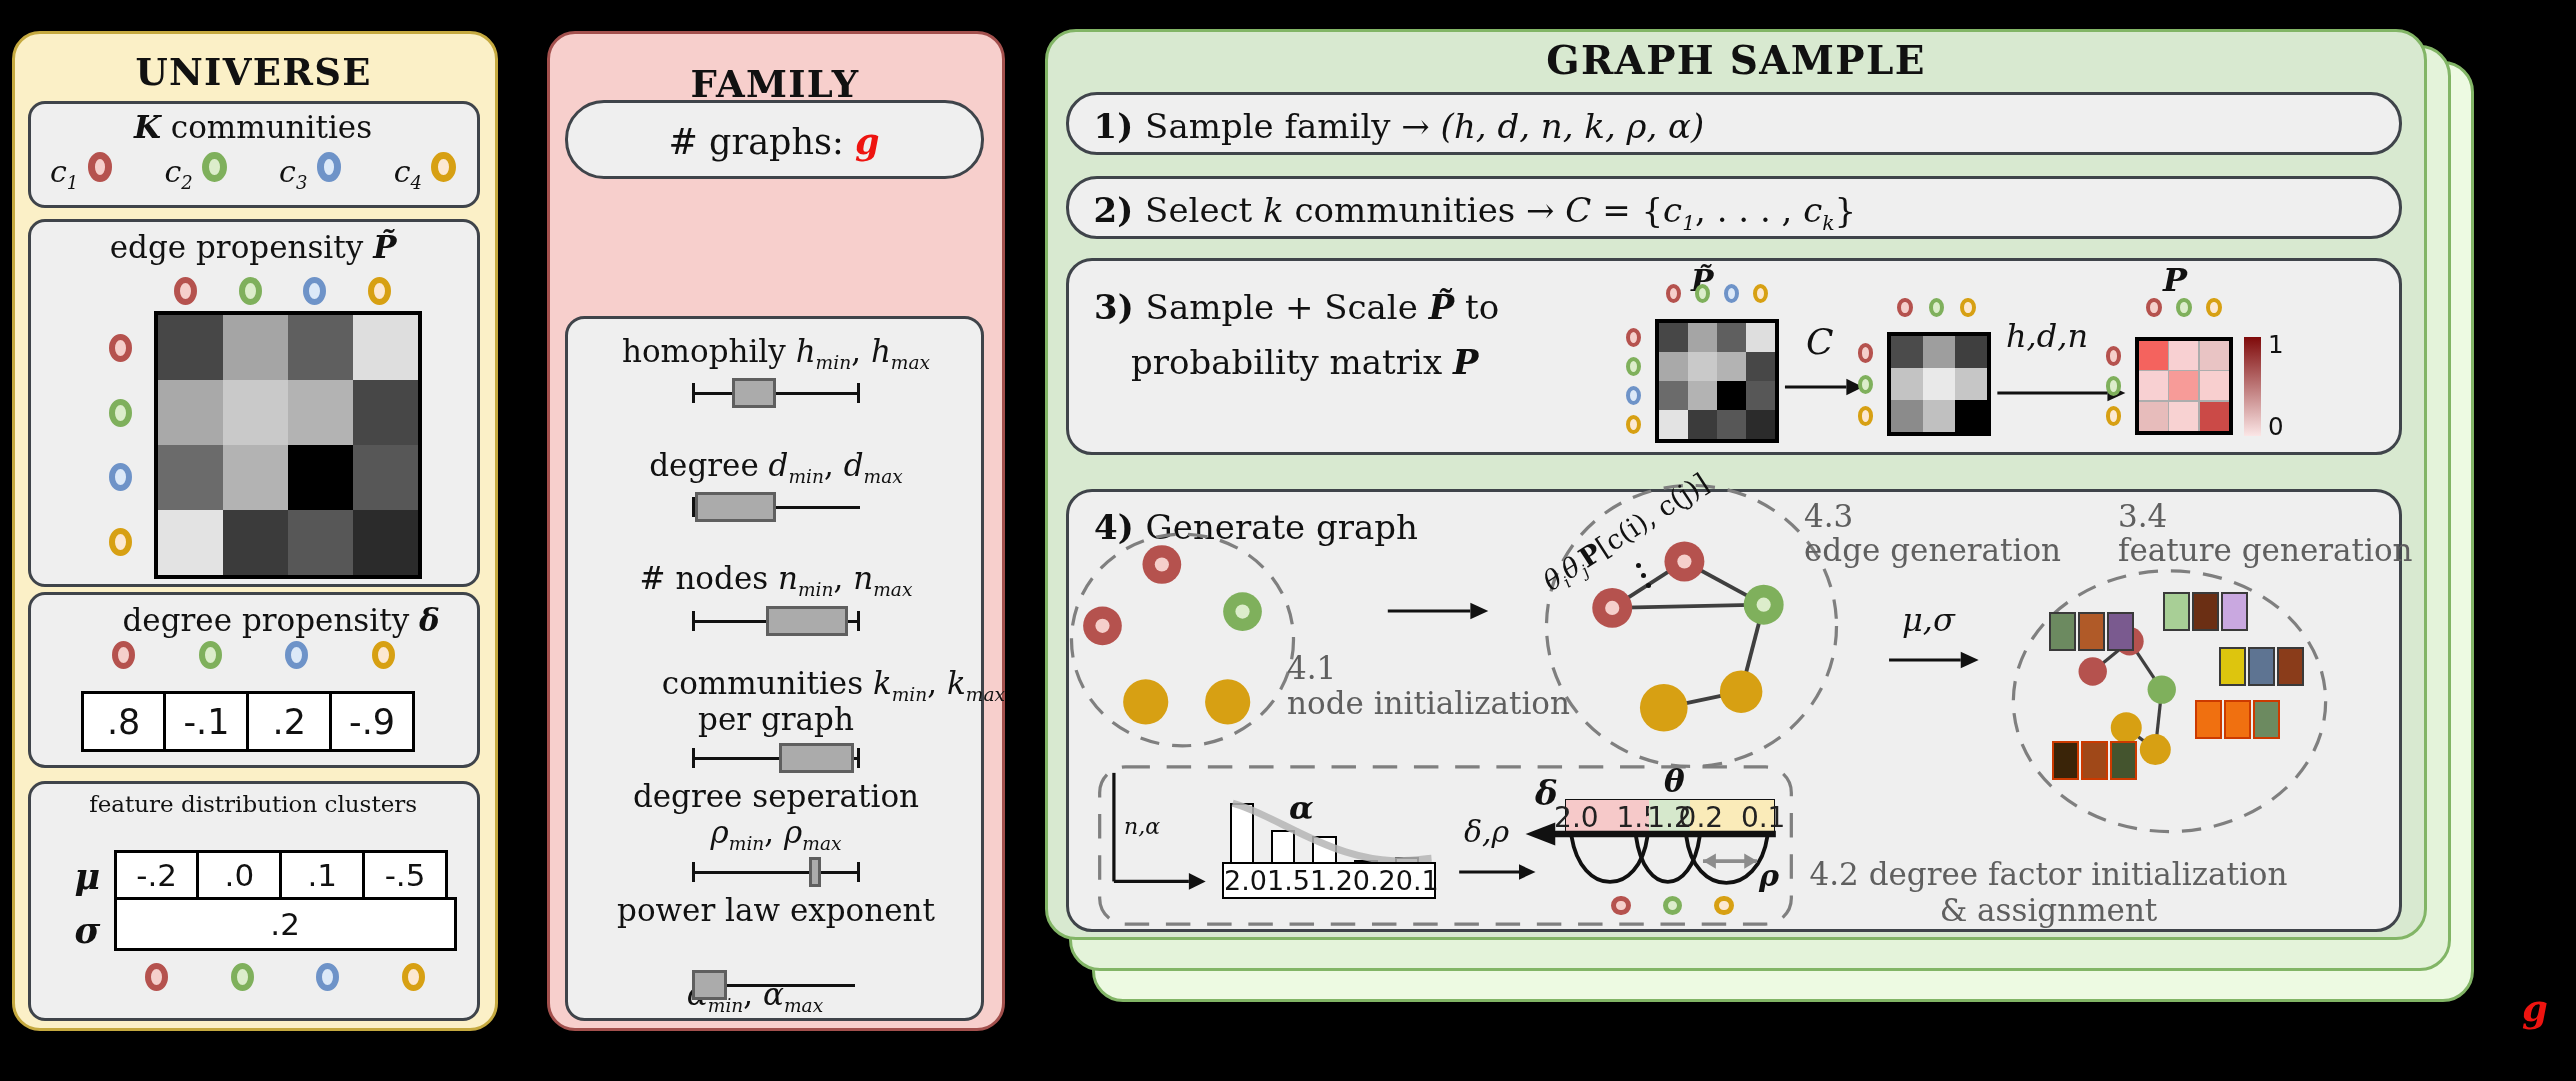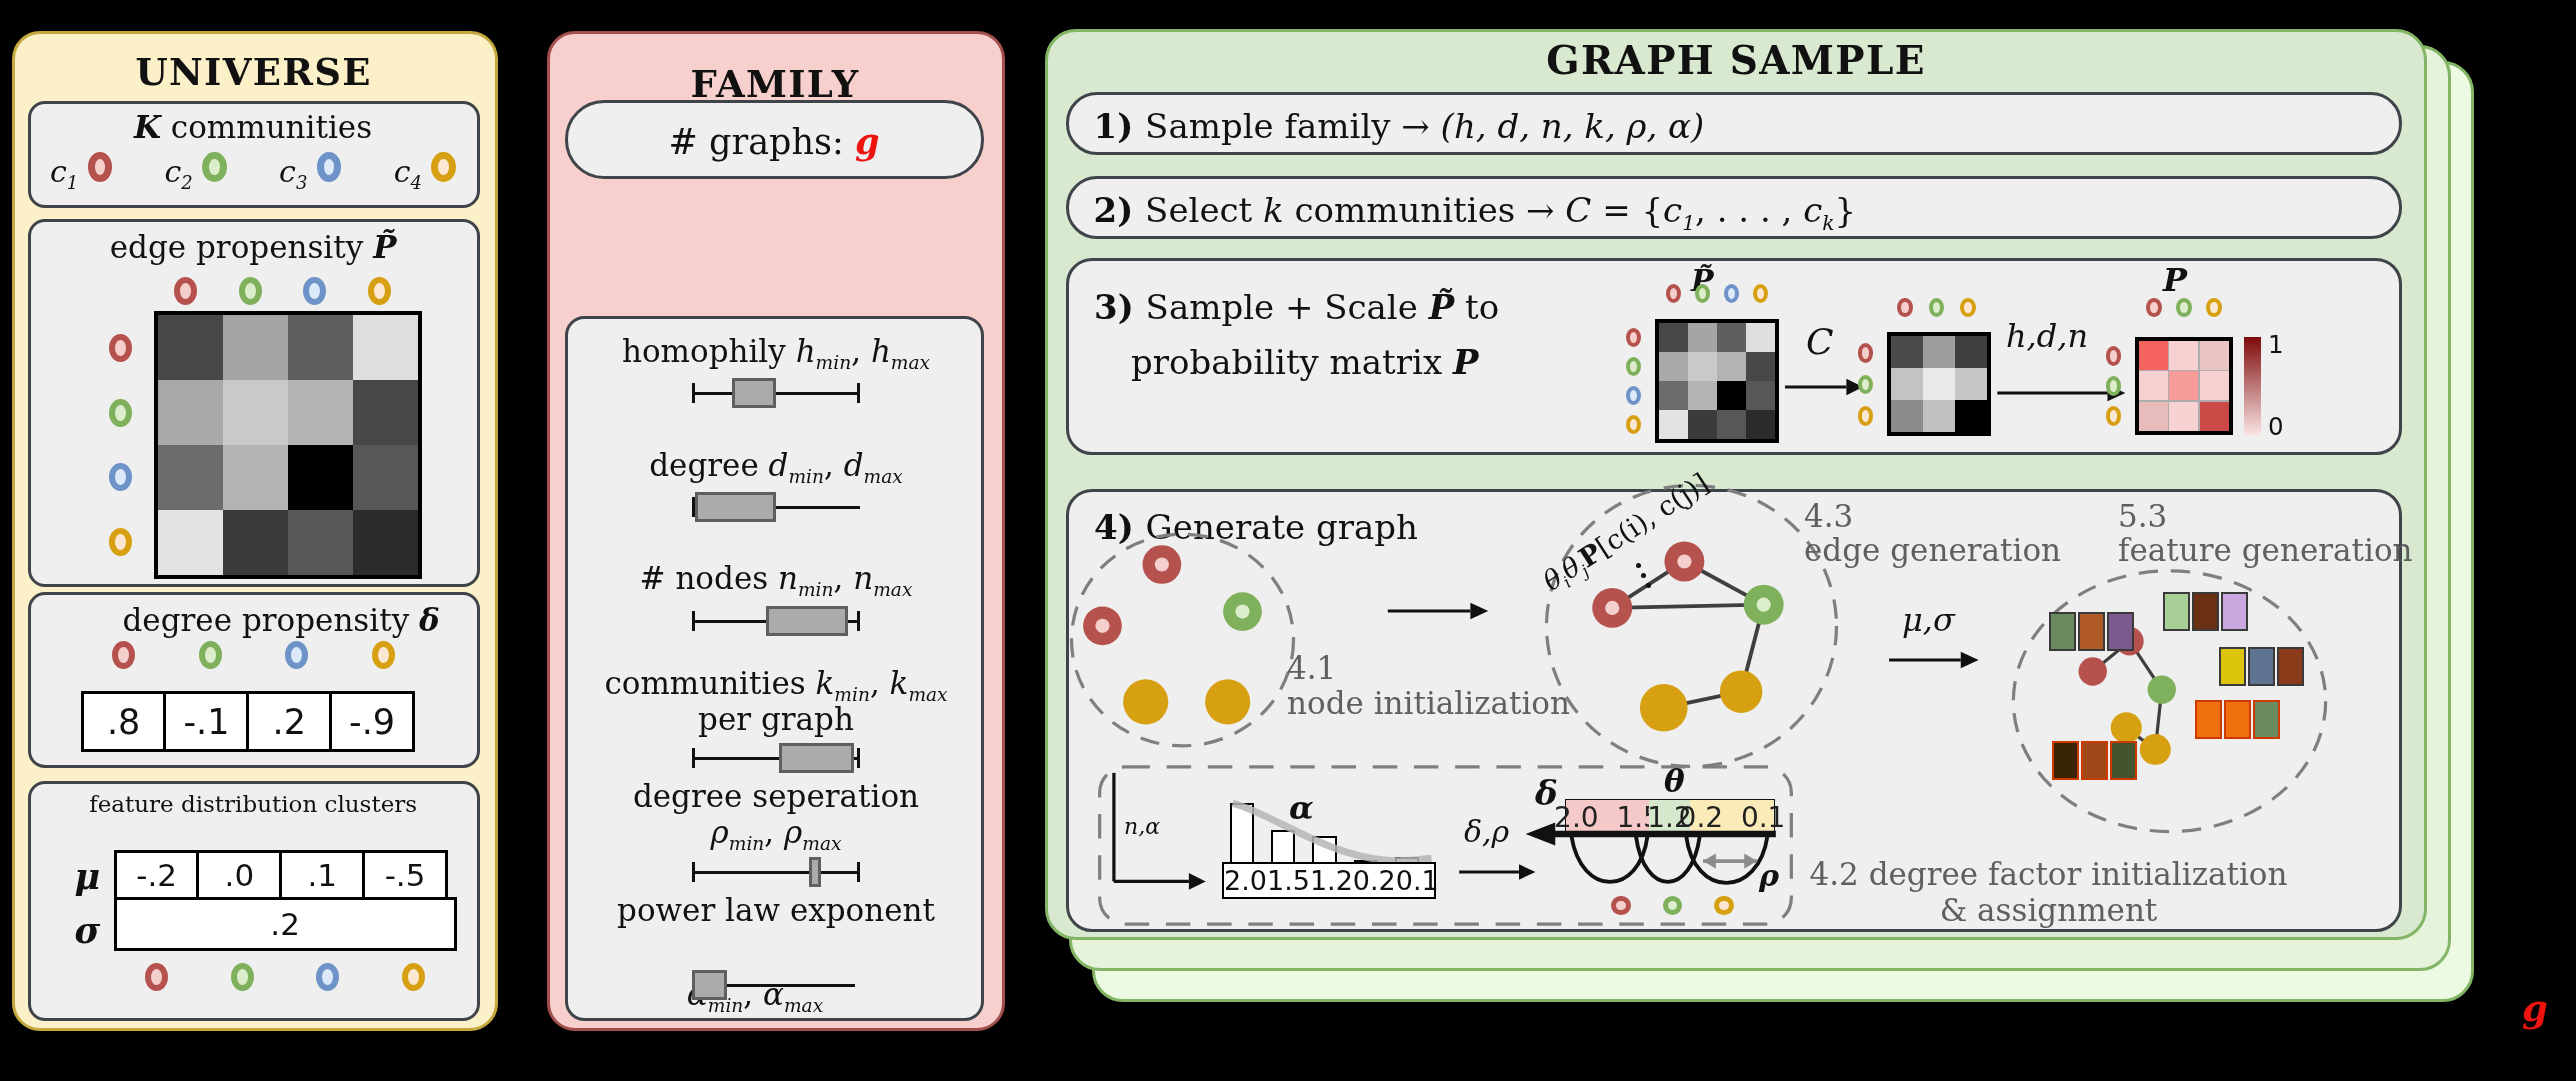--- a/index.html
+++ b/index.html
@@ -183,21 +183,21 @@
   <div class="blabel" style="left:547px;top:560px;width:458px;">
     <span># nodes </span><span class="it">n</span><sub>min</sub><span>, </span><span class="it">n</span><sub>max</sub>
   </div>
   <div class="bp" style="left:692px;top:605px;">
       <div class="bp-line" style="left: 0px; width: 168px;"></div>
       <div class="bp-cap" style="left: 0px;"></div>
       <div class="bp-cap" style="left: 165px;"></div>
       <div class="bp-box" style="left: 74px; width: 82px;"></div>
     </div>
 
-  <div class="blabel" style="left:547px;top:665px;width:458px;">
+  <div class="blabel" style="left:547px;top:665px;width:458px;text-align:right;">
     <span>communities </span><span class="it">k</span><sub>min</sub><span>, </span><span class="it">k</span><sub>max</sub>
   </div>
   <div class="blabel" style="left:547px;top:701px;width:458px;">per graph</div>
   <div class="bp" style="left:692px;top:742px;">
       <div class="bp-line" style="left: 0px; width: 168px;"></div>
       <div class="bp-cap" style="left: 0px;"></div>
       <div class="bp-cap" style="left: 165px;"></div>
       <div class="bp-box" style="left: 87px; width: 75px;"></div>
     </div>
 
@@ -387,21 +387,21 @@
   <div class="leader-dot" style="left:1646px;top:583px;"></div>
   <div class="glab" style="left:1804px;top:498px;">4.3</div>
   <div class="glab" style="left:1804px;top:532px;">edge generation</div>
 
   <div class="abs it" style="left:1902px;top:601px;font-size:32px;">μ,σ</div>
   <svg style="left:1886px;top:644px;" width="97" height="32" viewBox="0 0 150 50">
     <line x1="4" y1="25" x2="116" y2="25" stroke="#111" stroke-width="5"></line>
     <polygon points="116,12 116,38 144,25" fill="#111"></polygon>
   </svg>
 
-  <div class="glab" style="left:2118px;top:498px;">5.3</div>
+  <div class="glab" style="left:2118px;top:498px;">3.4</div>
   <div class="glab" style="left:2118px;top:532px;">feature generation</div>
   <svg style="left:2008px;top:567px;" width="323" height="271" viewBox="0 0 500 420">
     <ellipse cx="250" cy="208" rx="242" ry="202" fill="none" stroke="#7f7f7f" stroke-width="5" stroke-dasharray="30 20"></ellipse>
     <line x1="131" y1="162" x2="188" y2="115" stroke="#3f3f3f" stroke-width="5"></line>
     <line x1="188" y1="115" x2="238" y2="190" stroke="#3f3f3f" stroke-width="5"></line>
     <line x1="238" y1="190" x2="228" y2="283" stroke="#3f3f3f" stroke-width="5"></line>
     <line x1="183" y1="249" x2="228" y2="283" stroke="#3f3f3f" stroke-width="5"></line>
     <circle cx="188" cy="115" r="22" fill="var(--red)"></circle>
     <circle cx="131" cy="162" r="22" fill="var(--red)"></circle>
     <circle cx="238" cy="190" r="22" fill="var(--green)"></circle>

